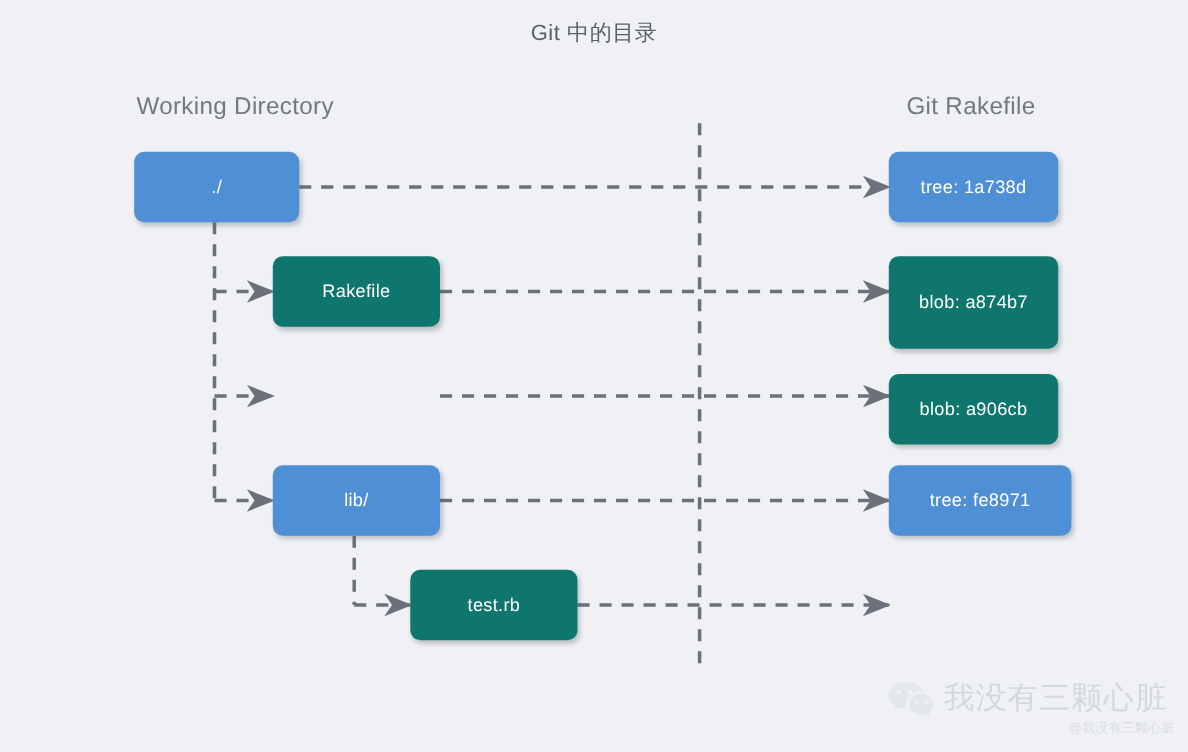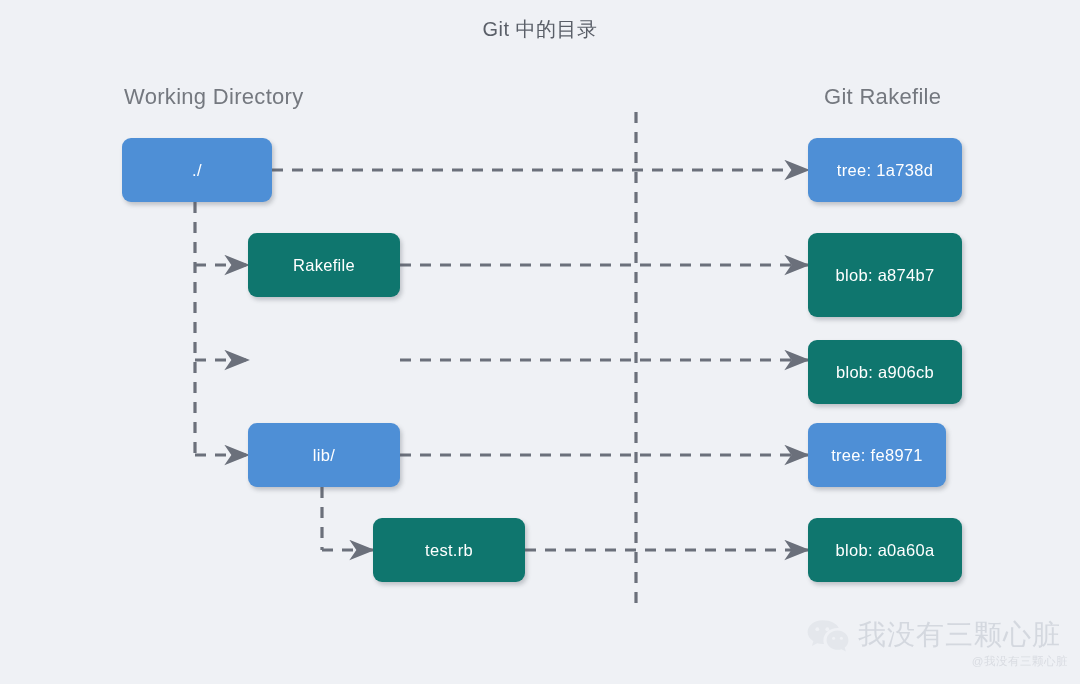--- a/index.html
+++ b/index.html
@@ -150,23 +150,22 @@
   <div class="node blue" style="left:248px; top:423px; width:152px; height:64px;text-align:center;">lib/</div>
 
   <div class="node red" style="left:373px; top:518px; width:152px; height:64px;">test.rb</div>
 
   <div class="node blue" style="left:808px; top:138px; width:154px; height:64px;">tree: 1a738d</div>
 
   <div class="node red" style="left:808px; top:233px; width:154px; height:84px;">blob: a874b7</div>
 
   <div class="node red" style="left:808px; top:340px; width:154px; height:64px;">blob: a906cb</div>
 
-  <div class="node blue" style="left:808px; top:423px; width:138px; height:64px;">tree: fe8971</div>
+  <div class="node blue" style="left:808px; top:423px; width:166px; height:64px;">tree: fe8971</div>
 
-  <div class="node red" style="left:808px; top:518px; width:154px; height:64px;">blob: a0a60a</div>
 
   <div id="watermark">
     <svg id="wm-logo" viewBox="0 0 44 36" xmlns="http://www.w3.org/2000/svg">
       <path d="M16.5,2.2 C8.1,2.2 1.6,7.6 1.6,14.1 C1.6,17.8 3.8,21.1 7.3,23.3 L5.9,28.0 L11.2,25.2 C12.9,25.7 14.7,26.0 16.5,26.0 C17.0,26.0 17.5,26.0 18.0,25.9 C17.6,24.7 17.4,23.5 17.4,22.2 C17.4,15.4 23.8,10.0 31.5,10.0 C31.9,10.0 32.3,10.0 32.7,10.1 C31.2,5.5 24.5,2.2 16.5,2.2 Z" fill="#e4e7ec"></path>
       <circle cx="11.3" cy="11.2" r="1.9" fill="#eff1f5"></circle>
       <circle cx="21.3" cy="11.2" r="1.9" fill="#eff1f5"></circle>
       <path d="M42.4,22.2 C42.4,16.9 37.5,12.6 31.5,12.6 C25.5,12.6 20.6,16.9 20.6,22.2 C20.6,27.5 25.5,31.8 31.5,31.8 C32.9,31.8 34.3,31.6 35.5,31.2 L39.9,33.5 L38.7,29.6 C41.0,27.8 42.4,25.2 42.4,22.2 Z" fill="#e4e7ec"></path>
       <circle cx="27.6" cy="20.3" r="1.5" fill="#eff1f5"></circle>
       <circle cx="35.4" cy="20.3" r="1.5" fill="#eff1f5"></circle>
     </svg>

